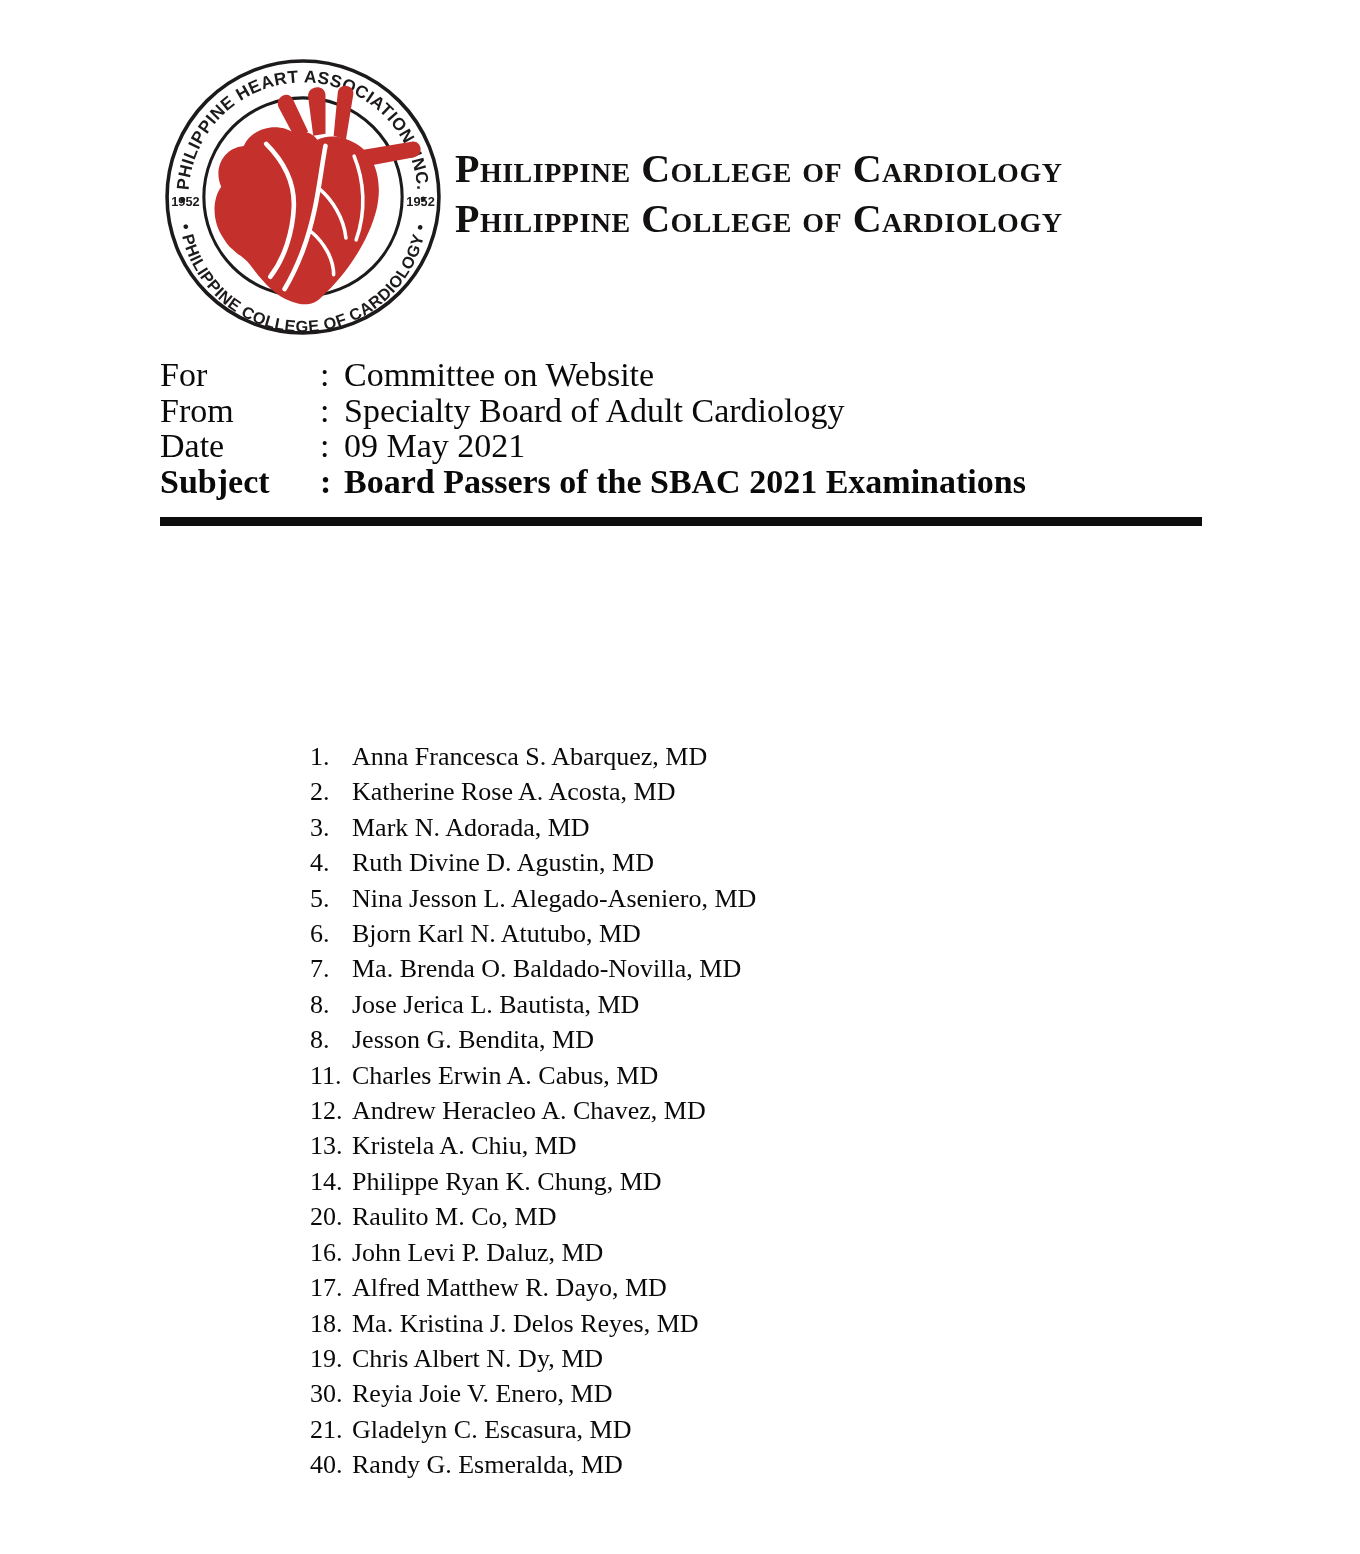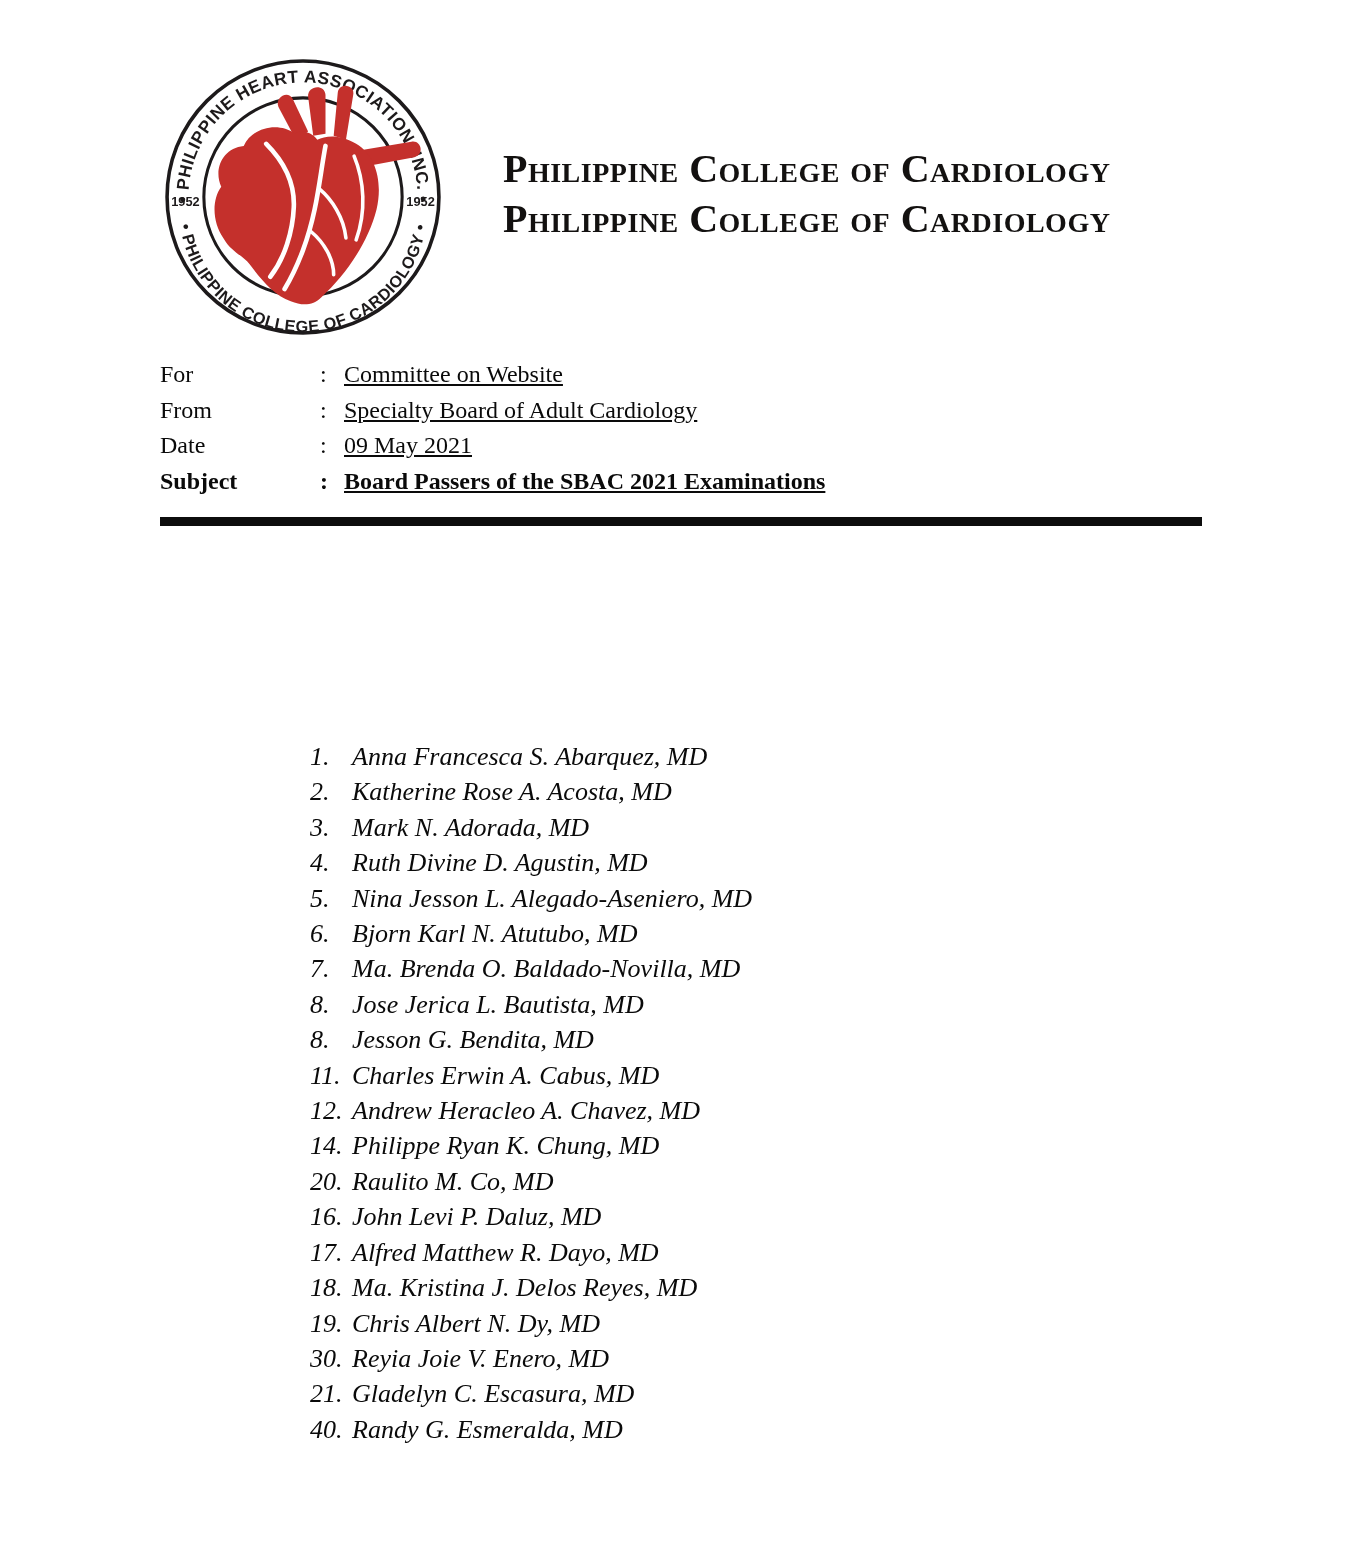--- a/index.html
+++ b/index.html
@@ -36,44 +36,42 @@
     font-weight: bold;
     font-size: 12.5px;
     fill: #1d1a1b;
   }
 
   
   .titles {
     position: absolute;
     left: 455px;
     top: 144px;
-    margin-left: 48px;
   }
   .title-line {
     font-size: 40px;
     line-height: 50px;
     font-weight: bold;
     font-variant: small-caps;
     letter-spacing: 0.5px;
     color: #131110;
     white-space: nowrap;
   }
 
   
   .memo {
     position: absolute;
     left: 160px;
     top: 357px;
     width: 1050px;
   }
   .memo-row {
-    font-size: 24px;
+    font-size: 34px;
     line-height: 35.5px;
     white-space: nowrap;
-    text-decoration: underline;
   }
   .memo-row.bold { font-weight: bold; }
   .memo-label { display: inline-block; width: 160px; }
   .memo-colon { display: inline-block; width: 24px; }
 
   .rule {
     position: absolute;
     left: 160px;
     top: 517px;
     width: 1042px;
@@ -93,21 +91,20 @@
     line-height: 45px;
     white-space: nowrap;
   }
 
   
   .passers {
     position: absolute;
     left: 310px;
     top: 739px;
     width: 700px;
-    font-style: italic;
   }
   .passer {
     font-size: 26px;
     line-height: 35.4px;
     white-space: nowrap;
   }
   .passer-num { display: inline-block; width: 42px; }
 </style>
 </head>
 <body>
@@ -221,20 +218,23 @@
       <div class="passer">
       <span class="passer-num">8.</span><span class="passer-name">Jesson G. Bendita, MD</span>
     </div>
       <div class="passer">
       <span class="passer-num">11.</span><span class="passer-name">Charles Erwin A. Cabus, MD</span>
     </div>
       <div class="passer">
       <span class="passer-num">12.</span><span class="passer-name">Andrew Heracleo A. Chavez, MD</span>
     </div>
       <div class="passer">
+      <span class="passer-num">13.</span><span class="passer-name">Kristela A. Chiu, MD</span>
+    </div>
+      <div class="passer">
       <span class="passer-num">14.</span><span class="passer-name">Philippe Ryan K. Chung, MD</span>
     </div>
       <div class="passer">
       <span class="passer-num">20.</span><span class="passer-name">Raulito M. Co, MD</span>
     </div>
       <div class="passer">
       <span class="passer-num">16.</span><span class="passer-name">John Levi P. Daluz, MD</span>
     </div>
       <div class="passer">
       <span class="passer-num">17.</span><span class="passer-name">Alfred Matthew R. Dayo, MD</span>

